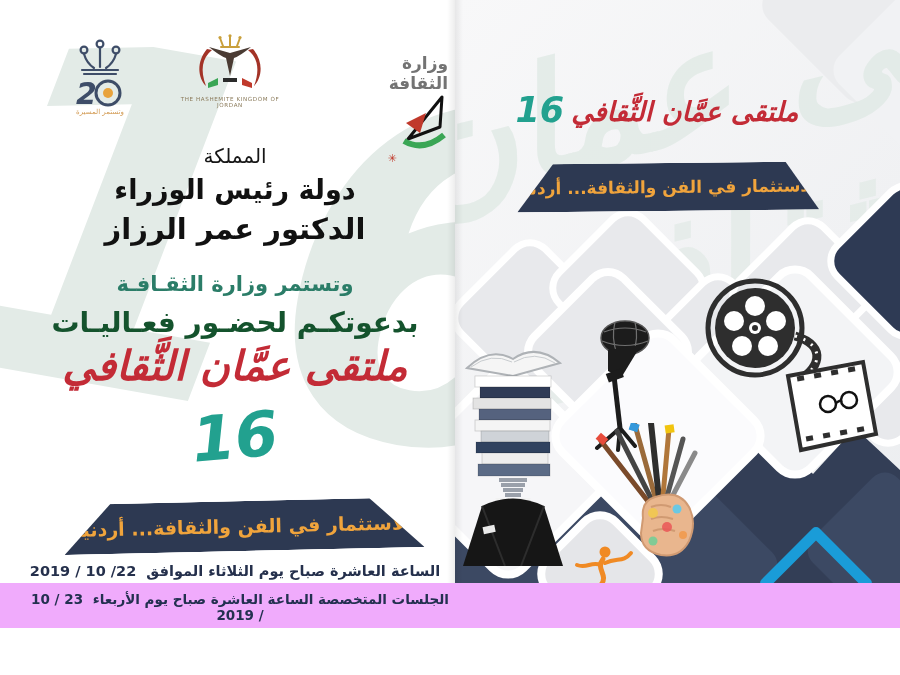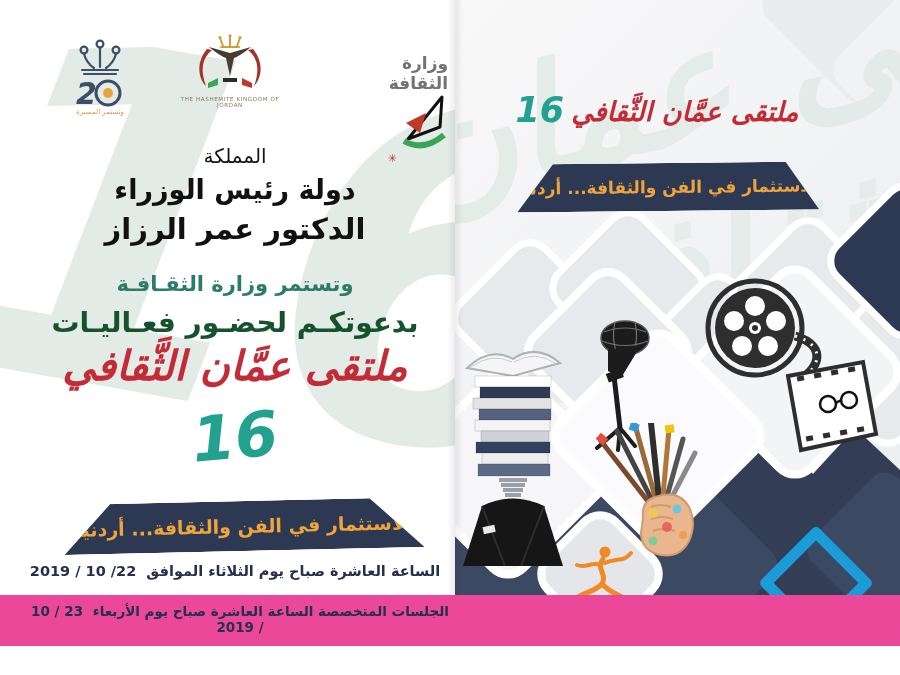--- a/index.html
+++ b/index.html
@@ -67,21 +67,21 @@
       312px 27px,358px 74px,400px 28px,445px 70px,445px 217px,0 217px);}
   .art{position:absolute;z-index:6;}
   .blue-diamond{position:absolute;left:320px;top:542px;width:60px;height:60px;border:11px solid #1a9cd8;
     transform:rotate(45deg);border-radius:5px;z-index:6;background:transparent;}
   .olive-line{position:absolute;left:0;top:604px;width:445px;height:13px;background:#4e6f38;z-index:7;}
 
   .gutter{position:absolute;left:447px;top:0;width:16px;height:617px;z-index:6;
     background:linear-gradient(to right,rgba(0,0,0,0) 0%,rgba(0,0,0,.07) 50%,rgba(0,0,0,0) 100%);}
 
   
-  .green-band{position:absolute;left:0;top:595px;width:900px;height:51px;background:#ec4899;z-index:10;}
+  .green-band{position:absolute;left:0;top:583px;width:900px;height:45px;background:#f0abfc;z-index:10;}
   .footer-txt{position:absolute;left:30px;top:8px;width:420px;direction:rtl;text-align:center;
     color:#233050;font-weight:bold;font-size:13.5px;}
 </style>
 </head>
 <body>
 
 <div id="poster">
 
   <div id="left-page">
     <div class="wm-16">16</div>

